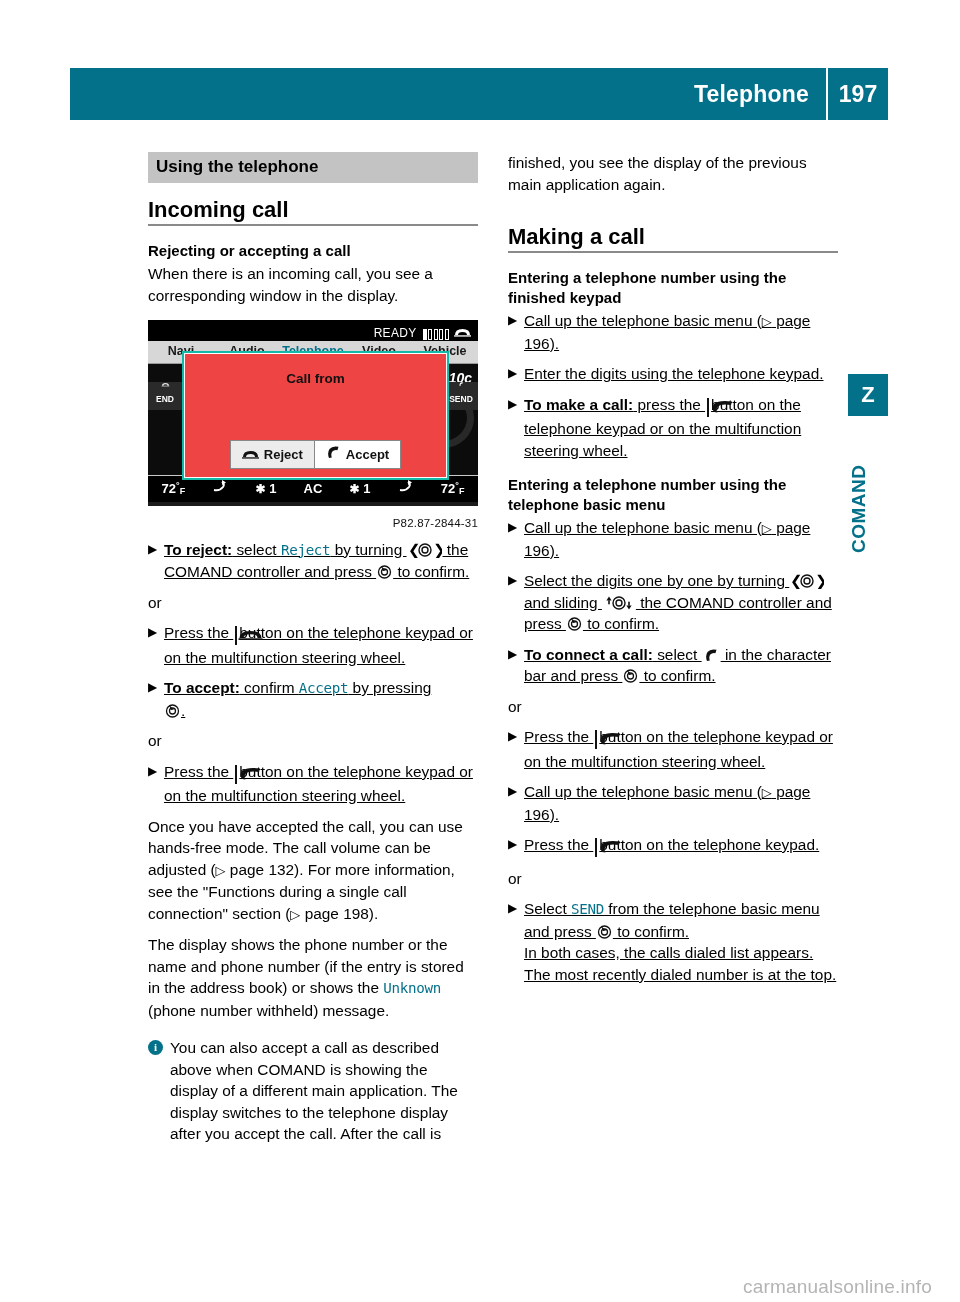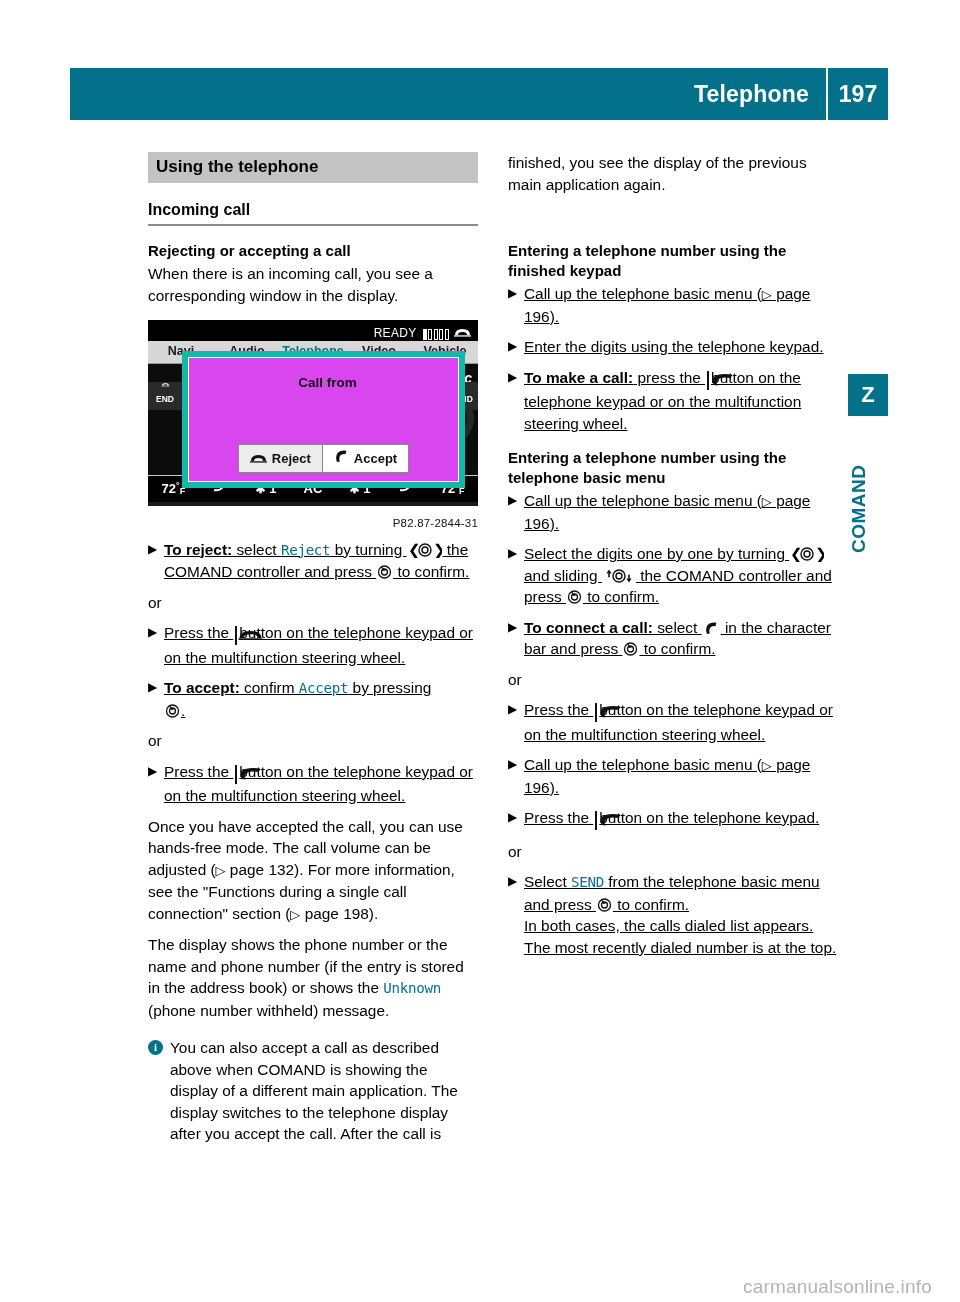--- a/index.html
+++ b/index.html
@@ -62,21 +62,21 @@
   
   .h-section {
     background: #c3c3c3;
     font-size: 17px;
     font-weight: bold;
     padding: 5px 8px 6px 8px;
     margin: 0 0 16px 0;
     line-height: 20px;
   }
   .h-sub {
-    font-size: 16px;
+    font-size: 22px;
     font-weight: bold;
     margin: 0;
     padding: 0 0 4px 0;
     border-bottom: 2.5px solid #8a8a8a;
     line-height: 21px;
   }
   .h-bold {
     font-size: 15px;
     font-weight: bold;
     margin: 14px 0 2px 0;
@@ -237,25 +237,24 @@
     color: #fff; font-size: 13px; font-weight: bold;
   }
   .scr-climate .deg { font-size: 9px; vertical-align: 5px; }
   .scr-climate .unit { font-size: 9px; vertical-align: -1px; }
 
   
   .scr-dialog {
     position: absolute;
     left: 34px; top: 31px;
     width: 263px; height: 125px;
-    background: #d946ef;
-    border: 6px solid #14b8a6;
+    background: #ef4444;
+    border: 2px solid #14b8a6;
     box-shadow: 0 0 0 1px #ffffff inset;
     z-index: 5;
-    padding-left: 8px;
   }
   .dlg-title {
     text-align: center; font-size: 13.5px; font-weight: bold;
     margin-top: 15px; color: #111;
   }
   .dlg-number {
     text-align: center; font-size: 13.5px; font-style: italic; font-weight: bold;
     margin-top: 26px; color: #111;
   }
   .dlg-btns {
@@ -505,20 +504,21 @@
   </div>
 
 </div>
 
 <div class="col col-right">
 
   <p>finished, you see the display of the previous main application again.</p>
 
   <div class="gap-lg"></div>
 
+  <div class="h-sub">Making a call</div>
 
   <div class="gap-md"></div>
 
   <div class="h-bold tight">Entering a telephone number using the finished keypad</div>
 
   <div class="step">
     <div class="marker">▶</div>
     <div class="body">
       <span>Call up the telephone basic menu (</span><span class="ico-pageref">▷</span><span> page 196</span><span>).</span>
     </div>

